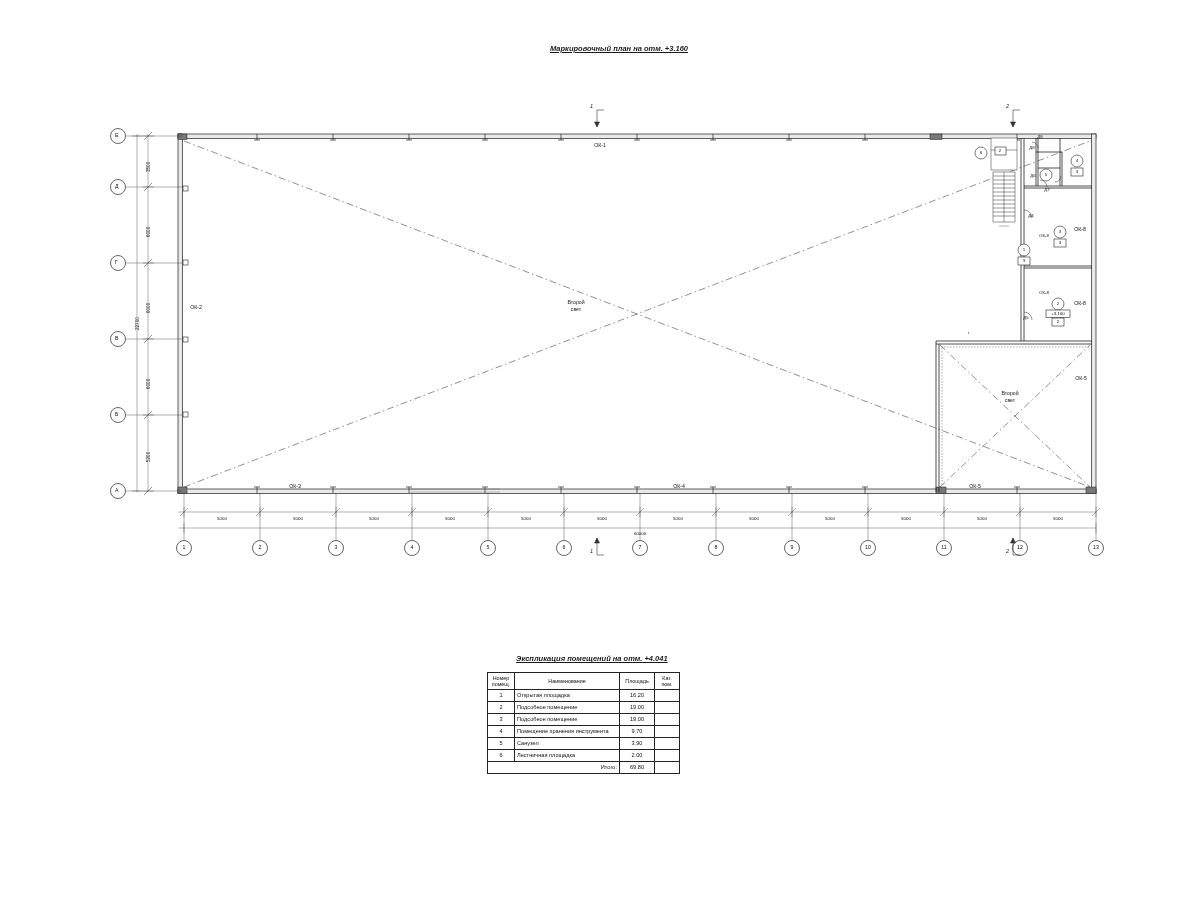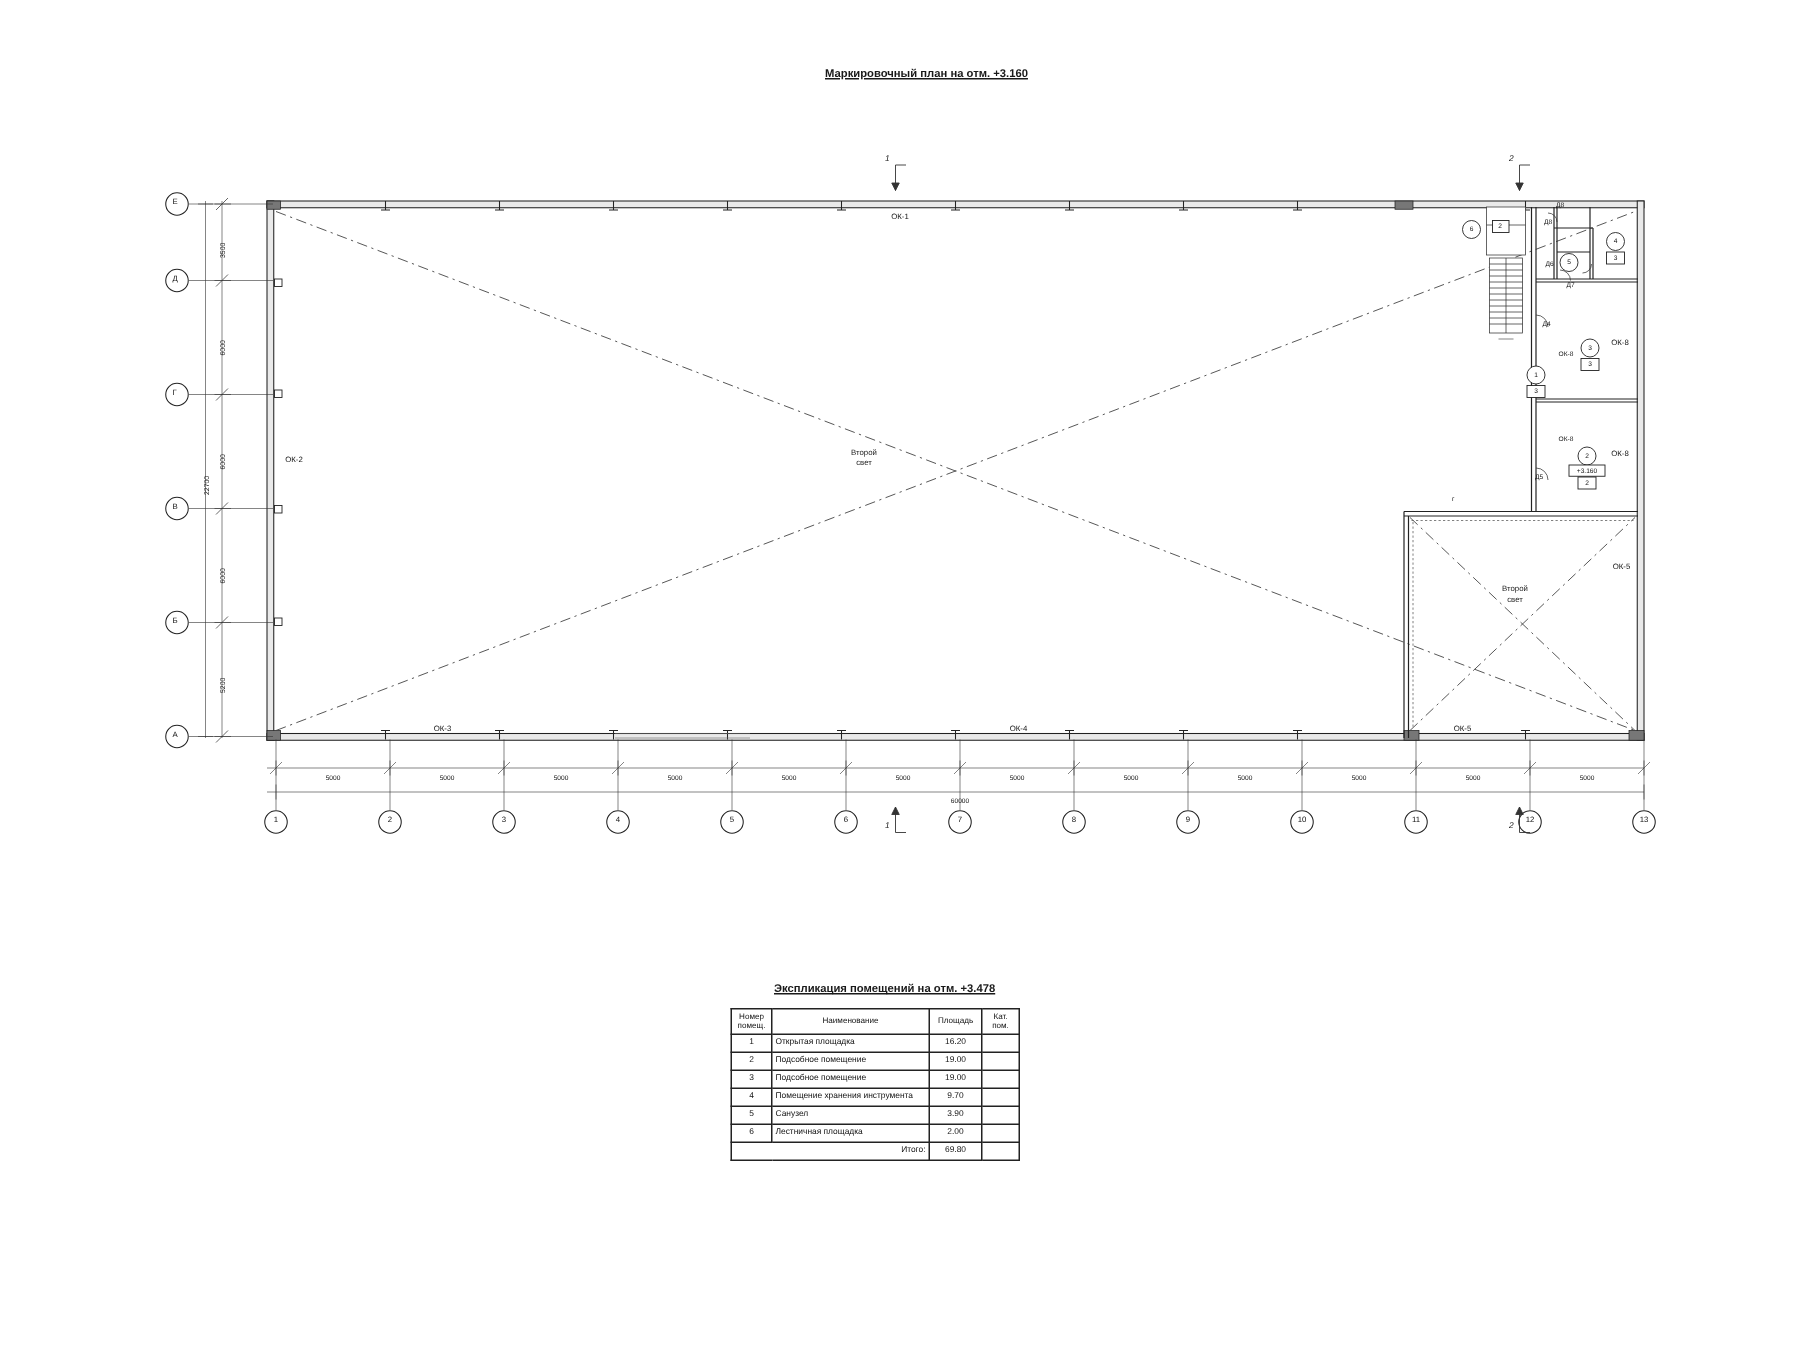--- a/index.html
+++ b/index.html
@@ -17,20 +17,21 @@
   }
   .sheet {
     position: absolute;
     left: 0; top: 0;
     width: 1200px;
     height: 900px;
   }
   .title {
     position: absolute;
     font-size: 7.5px;
+    font-style: italic;
     font-weight: bold;
     white-space: nowrap;
     text-decoration: underline;
     text-align: center;
   }
   #plan-title { left: 550px; top: 44px; }
   #table-title { left: 516px; top: 654px; }
 
   svg.drawing {
     position: absolute;
@@ -97,21 +98,21 @@
     font-size: 5.6px;
     font-style: italic;
   }
 </style>
 </head>
 <body>
 
 <div class="sheet">
 
   <div class="title" id="plan-title">Маркировочный план на отм. +3.160</div>
-  <div class="title" id="table-title">Экспликация помещений на отм. +3.478</div>
+  <div class="title" id="table-title">Экспликация помещений на отм. +4.041</div>
 
   <svg class="drawing" viewBox="0 0 1200 900">
 
     <g stroke="#222" fill="none">
 
       <rect x="178" y="134" width="918" height="4.5" fill="#e9e9e9" stroke="#222" stroke-width="0.7"></rect>
 
       <rect x="178" y="489" width="918" height="4.5" fill="#e9e9e9" stroke="#222" stroke-width="0.7"></rect>
 
       <rect x="178" y="134" width="4.5" height="359.5" fill="#e9e9e9" stroke="#222" stroke-width="0.7"></rect>

